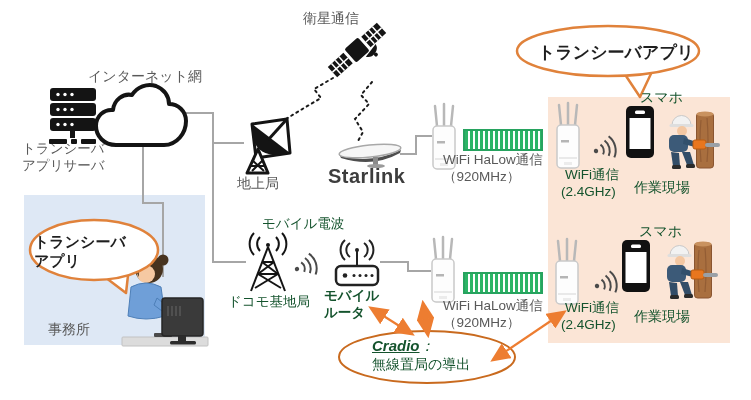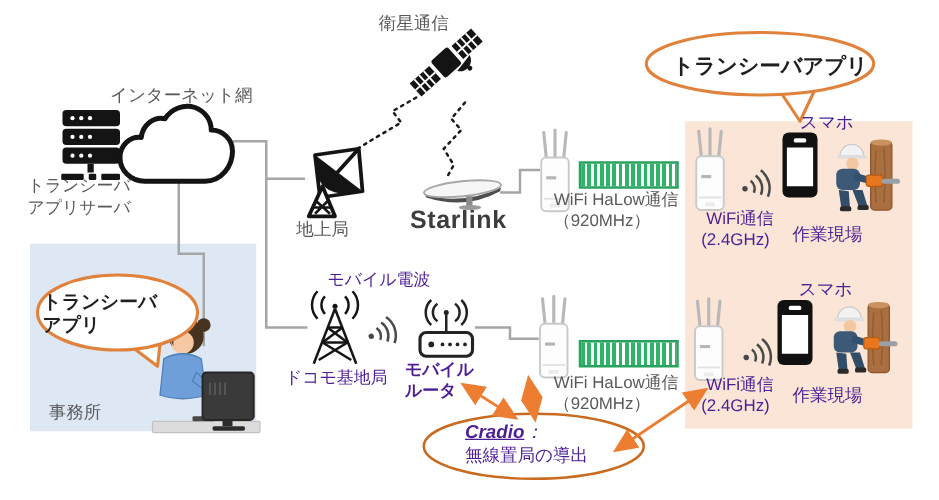--- a/index.html
+++ b/index.html
@@ -4,21 +4,21 @@
 <style>
   html,body{margin:0;padding:0;background:#fff;}
   #canvas{position:relative;width:751px;height:400px;background:#fff;overflow:hidden;
           font-family:"Liberation Sans","DejaVu Sans",sans-serif;}
   .zone{position:absolute;}
   #office-zone{left:24px;top:195px;width:181px;height:150px;background:#dee8f5;}
   #worksite-zone{left:548px;top:97px;width:182px;height:246px;background:#fbe5d6;}
   svg.overlay{position:absolute;left:0;top:0;}
   .lbl{position:absolute;font-size:13.5px;color:#595959;text-align:left;
        line-height:1.25;white-space:nowrap;}
-  .dark{color:#4c1d95;}
+  .dark{color:#14532d;}
   .bold{font-weight:700;}
   .starlink{font-size:20px;font-weight:700;color:#3d3d3d;letter-spacing:0.5px;}
   .bubble-txt{font-weight:700;color:#1f1f1f;}
   .cr-name{font-weight:700;text-decoration:underline;font-size:15px;}
   .greenbox{position:absolute;width:80px;height:22px;box-sizing:border-box;
             border:2px solid #27a35f;
             background:repeating-linear-gradient(90deg,#2cb566 0px,#2cb566 3px,#ffffff 3px,#ffffff 5px);}
 </style>
 </head>
 <body>
@@ -295,21 +295,21 @@
   <div class="lbl dark" style="left:640px;top:89px;width:48px;font-size:14px;">スマホ</div>
   <div class="lbl dark" style="left:565px;top:167px;width:76px;">WiFi通信</div>
   <div class="lbl dark" style="left:561px;top:184px;width:84px;">(2.4GHz)</div>
   <div class="lbl dark" style="left:634px;top:179px;width:78px;font-size:14px;">作業現場</div>
 
   <div class="lbl dark" style="left:639px;top:223px;width:48px;font-size:14px;">スマホ</div>
   <div class="lbl dark" style="left:565px;top:300px;width:76px;">WiFi通信</div>
   <div class="lbl dark" style="left:561px;top:317px;width:84px;">(2.4GHz)</div>
   <div class="lbl dark" style="left:634px;top:308px;width:78px;font-size:14px;">作業現場</div>
 
-  <div class="lbl" style="left:30px;top:321px;width:60px;text-align:center;font-size:14px;">事務所</div>
+  <div class="lbl" style="left:30px;top:321px;width:60px;text-align:right;font-size:14px;">事務所</div>
   <div class="lbl dark" style="left:262px;top:216px;width:92px;">モバイル電波</div>
   <div class="lbl dark" style="left:228px;top:294px;width:88px;">ドコモ基地局</div>
   <div class="lbl dark bold" style="left:324px;top:288px;width:66px;"><span>モバイル</span><br><span>ルータ</span></div>
 
   <div class="lbl bubble-txt" style="left:518px;top:42px;width:180px;font-size:17px;padding-left:20px;">トランシーバアプリ</div>
   <div class="lbl bubble-txt" style="left:34px;top:233px;width:120px;font-size:15px;"><span>トランシーバ</span><br><span>アプリ</span></div>
 
   <div class="lbl dark" style="left:372px;top:337px;text-align:left;font-size:15px;font-style:italic;"><span class="cr-name">Cradio</span><span>：</span></div>
   <div class="lbl dark" style="left:372px;top:356px;text-align:left;font-size:14px;">無線置局の導出</div>
 

